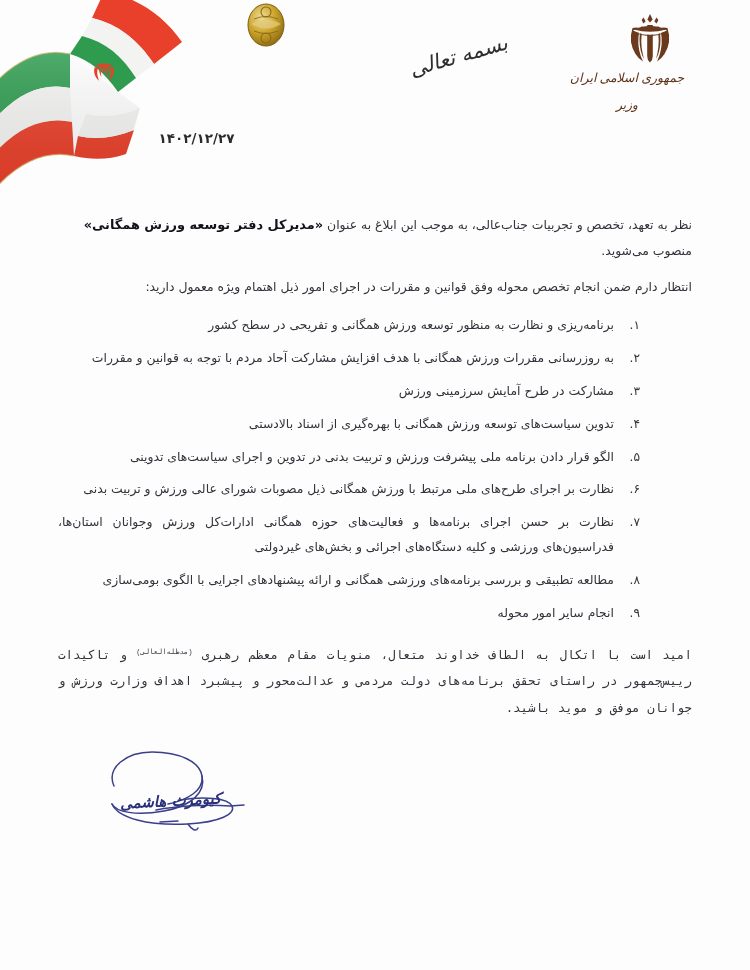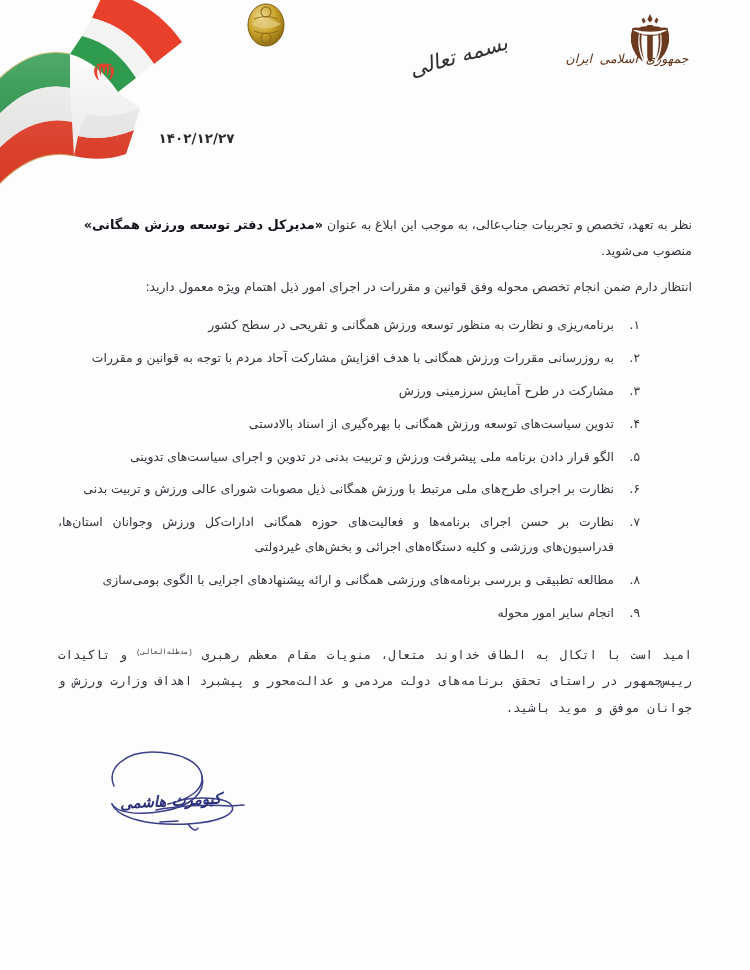--- a/index.html
+++ b/index.html
@@ -39,25 +39,25 @@
   .emblem {
     position: absolute;
     left: 621px;
     top: 8px;
     width: 58px;
     height: 58px;
   }
   .ministry {
     position: absolute;
     right: 18px;
-    top: 50px;
+    top: 68px;
     width: 210px;
     text-align: center;
     color: #5c3317;
-    font-family: Liberation Mono, monospace;
+    font-family: Liberation Serif, serif;
     line-height: 1.65;
   }
   .ministry .l1 { font-size: 12.5px; font-style: italic; }
   .ministry .l2 { font-size: 15px; font-weight: bold; font-style: italic; letter-spacing: .3px; }
   .ministry .l3 { font-size: 12px; font-style: italic; margin-top: 7px; }
 
   .basmala {
     position: absolute;
     left: 408px;
     top: 44px;
@@ -246,20 +246,21 @@
       <path d="M20.2,18.5 q-3.2,13 -.4,24.4 q1.2,4.8 3.2,8 q-3.6,-12.4 -2.4,-23.6 q.5,-5 1.6,-8.4 Z"></path>
       <path d="M37.8,18.5 q3.2,13 .4,24.4 q-1.2,4.8 -3.2,8 q3.6,-12.4 2.4,-23.6 q-.5,-5 -1.6,-8.4 Z"></path>
       <path d="M12,22.5 q17,-7.5 34,0 q-17,8.5 -34,0 Z" fill="#ffffff"></path>
       <path d="M12.6,21.4 q16.6,-7.2 32.8,0 q-16.4,4.6 -32.8,0 Z"></path>
       <path d="M12.6,24.6 q16.4,4.6 32.8,0 q-16.2,7.2 -32.8,0 Z"></path>
     </svg>
   </div>
 
   <div class="ministry">
     <div class="l1">جمهوری اسلامی ایران</div>
+    <div class="l3">وزیر</div>
   </div>
 
   <div class="basmala">بسمه تعالی</div>
 
   <div class="meta">
     <div class="date">۱۴۰۲/۱۲/۲۷</div>
   </div>
 
   <div class="doc-body">
 

